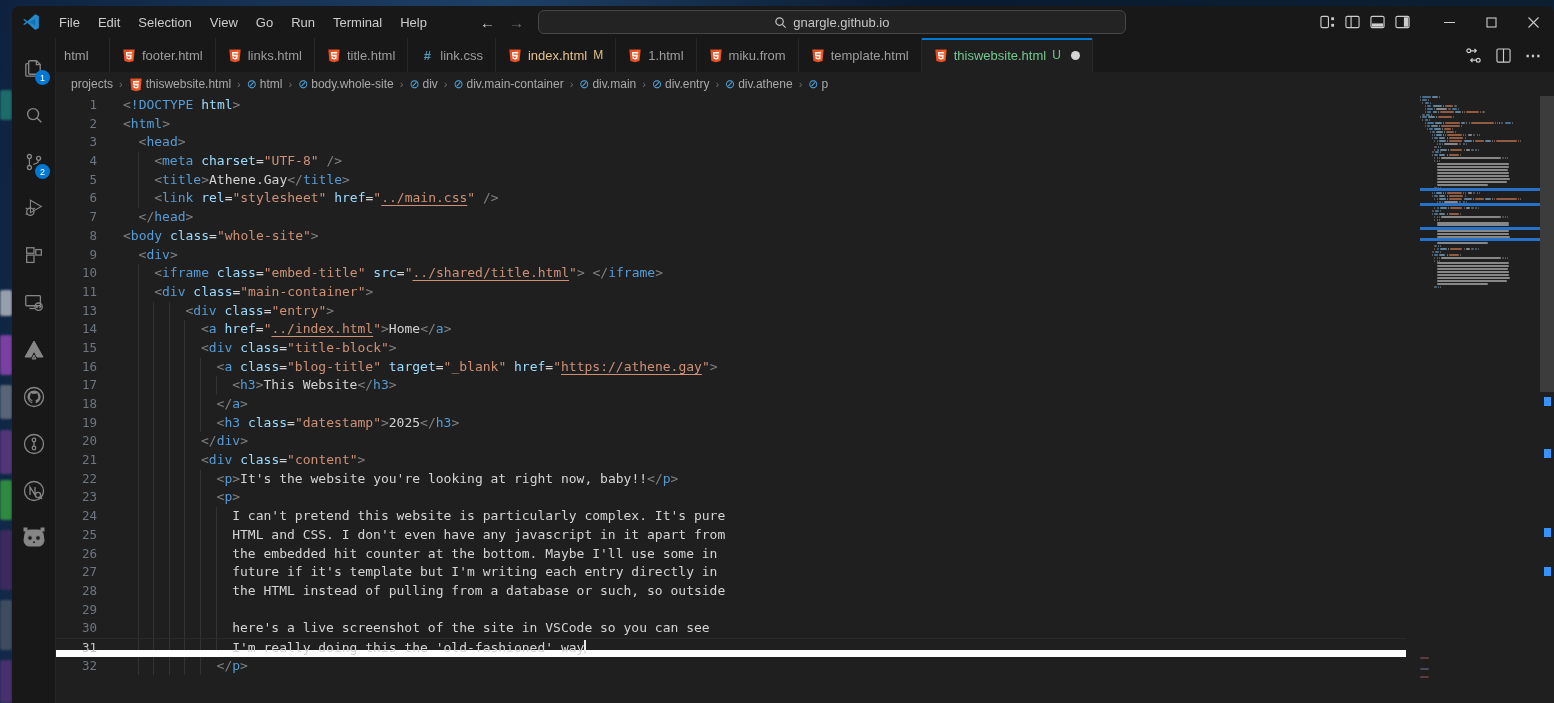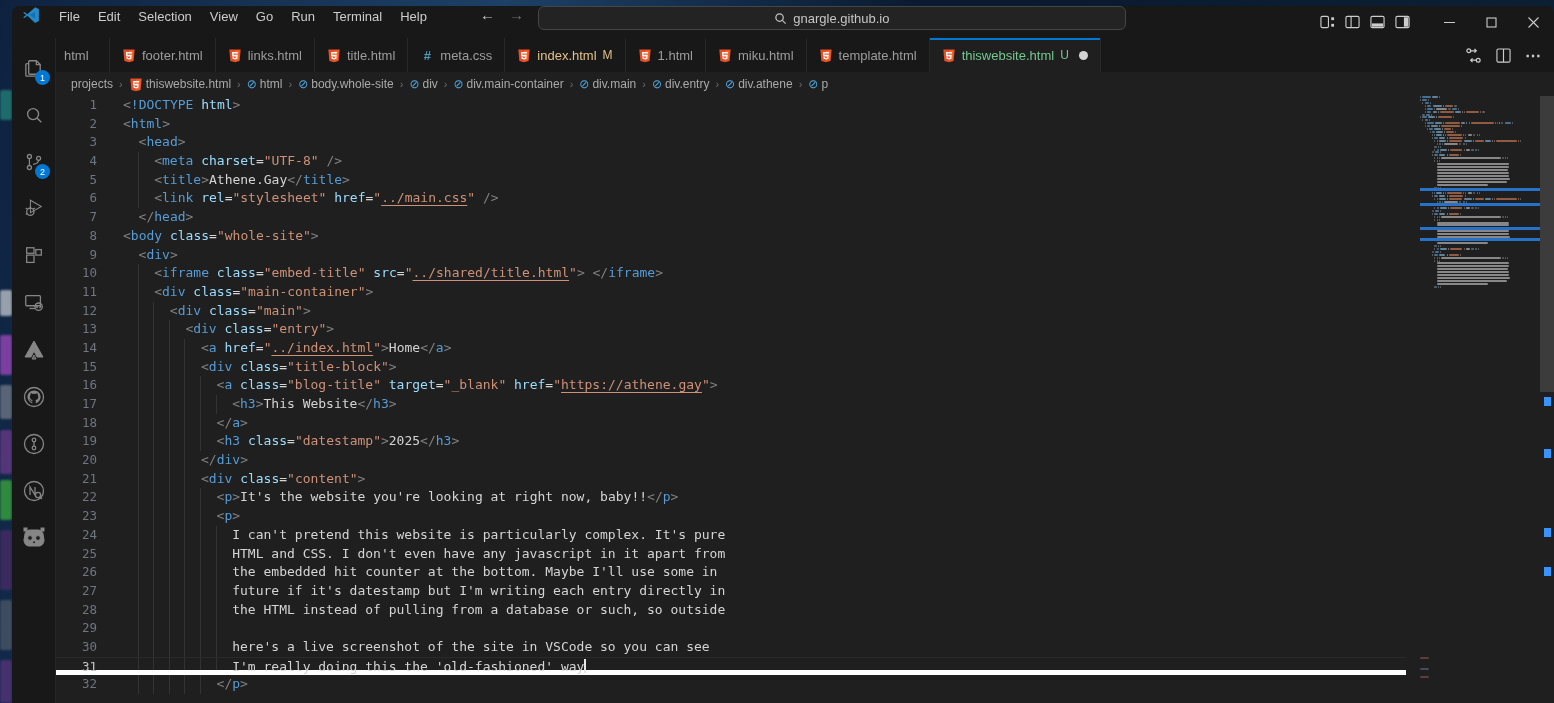--- a/index.html
+++ b/index.html
@@ -5,21 +5,21 @@
   * { margin:0; padding:0; box-sizing:border-box; }
   html,body { width:1554px; height:703px; overflow:hidden; background:#0d1b2e; font-family:"Liberation Sans",sans-serif; }
 
   
   .desktop { position:absolute; inset:0; background:linear-gradient(100deg,#0e2240 0%,#1d4066 30%,#0a1a30 55%,#0c2033 100%); }
   .desktop .blob { position:absolute; filter:blur(1px); border-radius:2px; }
 
   .window { position:absolute; left:12px; top:6px; right:0; bottom:0; background:#1f1f1f; border-radius:8px 8px 0 0; overflow:hidden; }
 
   
-  .titlebar { height:32px; background:#181818; display:flex; align-items:flex-start; color:#cccccc; font-size:13px; }
+  .titlebar { height:32px; background:#181818; display:flex; align-items:center; color:#cccccc; font-size:13px; }
   .vscode-logo { width:18px; height:18px; margin:0 10px 0 10px; flex:none; }
   .menus { display:flex; }
   .menu-item { padding:3px 9px; border-radius:5px; cursor:default; }
   .nav-arrows { display:flex; gap:14px; margin:0 14px 0 44px; font-size:15px; }
   .nav-back { color:#cccccc; } .nav-fwd { color:#6e6e6e; }
   .searchbox { width:588px; height:24px; background:#232323; border:1px solid #454545; border-radius:6px; display:flex; align-items:center; justify-content:center; gap:6px; color:#c5c5c5; font-size:13px; }
   .tb-right { margin-left:auto; display:flex; align-items:center; }
   .layout-icons { display:flex; gap:10px; margin-right:18px; }
   .layout-icons svg { display:block; }
   .win-controls { display:flex; }
@@ -54,21 +54,21 @@
   .crumb { display:flex; align-items:center; gap:3px; padding:0 1px; }
   .crumb-sep { color:#6e6e6e; font-size:11px; margin:0 3px; }
   .sym-icon { color:#4FA6E0; font-size:12px; }
 
   
   .editor-wrap { position:relative; flex:1; background:#1f1f1f; overflow:hidden; font-family:"DejaVu Sans Mono","Liberation Mono",monospace; font-size:13px; }
   .code-lines { position:absolute; left:0; top:0; right:148px; }
   .row { height:18.7px; line-height:18.7px; display:flex; white-space:pre; position:relative; }
   .row .ln { width:41px; text-align:right; color:#6e7681; flex:none; font-size:12.5px; }
   .row .codetext { margin-left:26px; position:relative; }
-  .row.current { border-top:1px solid #2a2a2a; border-bottom:5px solid #ffffff; }
+  .row.current { border-top:1px solid #2a2a2a; border-bottom:7px solid #ffffff; }
   .row.current .ln { color:#c6c6c6; }
   .guides { position:absolute; top:0; bottom:0; left:0; background:repeating-linear-gradient(to right,transparent 0 14.6px,#333333 14.6px 15.6px); }
   .tk-p { color:#808080; } .tk-t { color:#569CD6; } .tk-a { color:#9CDCFE; }
   .tk-o { color:#d4d4d4; } .tk-s { color:#CE9178; } .tk-x { color:#d4d4d4; }
   .tk-k { color:#9CDCFE; }
   .tk-u { color:#CE9178; text-decoration:underline; text-underline-offset:3px; }
   .caret { display:inline-block; width:2px; height:14px; background:#e8e8e8; vertical-align:-2px; }
 
   
   .minimap { position:absolute; top:0; right:14px; width:120px; bottom:0; }
@@ -276,21 +276,21 @@
             <div class="tab">
               <svg class="fileicon" viewBox="0 0 16 16">
                 <path fill="#e44d26" d="M1.5 1h13l-1.2 13.2L8 15.6l-5.3-1.4z"></path>
                 <path fill="#f16529" d="M8 2.2v12.2l4.3-1.2 1-11z"></path>
                 <path fill="#fff" d="M4.5 4h7l-.2 1.6H6.2l.1 1.6h4.8l-.4 4.5L8 12.5l-2.7-.8-.2-2h1.6l.1 1 1.2.3 1.2-.3.2-1.6H4.8z" opacity=".95"></path>
               </svg>
               <span>title.html</span>
             </div>
             <div class="tab">
               <span class="cssicon">#</span>
-              <span>meta.css</span>
+              <span>link.css</span>
             </div>
             <div class="tab mod">
               <svg class="fileicon" viewBox="0 0 16 16">
                 <path fill="#e44d26" d="M1.5 1h13l-1.2 13.2L8 15.6l-5.3-1.4z"></path>
                 <path fill="#f16529" d="M8 2.2v12.2l4.3-1.2 1-11z"></path>
                 <path fill="#fff" d="M4.5 4h7l-.2 1.6H6.2l.1 1.6h4.8l-.4 4.5L8 12.5l-2.7-.8-.2-2h1.6l.1 1 1.2.3 1.2-.3.2-1.6H4.8z" opacity=".95"></path>
               </svg>
               <span>index.html</span>
               <span class="gitbadge">M</span>
             </div>
@@ -301,21 +301,21 @@
                 <path fill="#fff" d="M4.5 4h7l-.2 1.6H6.2l.1 1.6h4.8l-.4 4.5L8 12.5l-2.7-.8-.2-2h1.6l.1 1 1.2.3 1.2-.3.2-1.6H4.8z" opacity=".95"></path>
               </svg>
               <span>1.html</span>
             </div>
             <div class="tab">
               <svg class="fileicon" viewBox="0 0 16 16">
                 <path fill="#e44d26" d="M1.5 1h13l-1.2 13.2L8 15.6l-5.3-1.4z"></path>
                 <path fill="#f16529" d="M8 2.2v12.2l4.3-1.2 1-11z"></path>
                 <path fill="#fff" d="M4.5 4h7l-.2 1.6H6.2l.1 1.6h4.8l-.4 4.5L8 12.5l-2.7-.8-.2-2h1.6l.1 1 1.2.3 1.2-.3.2-1.6H4.8z" opacity=".95"></path>
               </svg>
-              <span>miku.html</span>
+              <span>miku.from</span>
             </div>
             <div class="tab">
               <svg class="fileicon" viewBox="0 0 16 16">
                 <path fill="#e44d26" d="M1.5 1h13l-1.2 13.2L8 15.6l-5.3-1.4z"></path>
                 <path fill="#f16529" d="M8 2.2v12.2l4.3-1.2 1-11z"></path>
                 <path fill="#fff" d="M4.5 4h7l-.2 1.6H6.2l.1 1.6h4.8l-.4 4.5L8 12.5l-2.7-.8-.2-2h1.6l.1 1 1.2.3 1.2-.3.2-1.6H4.8z" opacity=".95"></path>
               </svg>
               <span>template.html</span>
             </div>
             <div class="tab active untracked">
@@ -405,36 +405,35 @@
             <div class="row"><span class="ln">2</span><span class="codetext"><span style="position:relative;padding-left:0px"><span class="tk-p">&lt;</span><span class="tk-t">html</span><span class="tk-p">&gt;</span></span></span></div>
             <div class="row"><span class="ln">3</span><span class="codetext"><span style="position:relative;padding-left:15.6px"><span class="tk-p">&lt;</span><span class="tk-t">head</span><span class="tk-p">&gt;</span></span></span></div>
             <div class="row"><span class="ln">4</span><span class="codetext"><span class="guides" style="width:17.6px"></span><span style="position:relative;padding-left:31.2px"><span class="tk-p">&lt;</span><span class="tk-t">meta</span><span class="tk-a"> charset</span><span class="tk-o">=</span><span class="tk-s">"UTF-8"</span><span class="tk-p"> /&gt;</span></span></span></div>
             <div class="row"><span class="ln">5</span><span class="codetext"><span class="guides" style="width:17.6px"></span><span style="position:relative;padding-left:31.2px"><span class="tk-p">&lt;</span><span class="tk-t">title</span><span class="tk-p">&gt;</span><span class="tk-x">Athene.Gay</span><span class="tk-p">&lt;/</span><span class="tk-t">title</span><span class="tk-p">&gt;</span></span></span></div>
             <div class="row"><span class="ln">6</span><span class="codetext"><span class="guides" style="width:17.6px"></span><span style="position:relative;padding-left:31.2px"><span class="tk-p">&lt;</span><span class="tk-t">link</span><span class="tk-a"> rel</span><span class="tk-o">=</span><span class="tk-s">"stylesheet"</span><span class="tk-a"> href</span><span class="tk-o">=</span><span class="tk-s">"</span><span class="tk-u">../main.css</span><span class="tk-s">"</span><span class="tk-p"> /&gt;</span></span></span></div>
             <div class="row"><span class="ln">7</span><span class="codetext"><span style="position:relative;padding-left:15.6px"><span class="tk-p">&lt;/</span><span class="tk-t">head</span><span class="tk-p">&gt;</span></span></span></div>
             <div class="row"><span class="ln">8</span><span class="codetext"><span style="position:relative;padding-left:0px"><span class="tk-p">&lt;</span><span class="tk-t">body</span><span class="tk-a"> class</span><span class="tk-o">=</span><span class="tk-s">"whole-site"</span><span class="tk-p">&gt;</span></span></span></div>
             <div class="row"><span class="ln">9</span><span class="codetext"><span style="position:relative;padding-left:15.6px"><span class="tk-p">&lt;</span><span class="tk-t">div</span><span class="tk-p">&gt;</span></span></span></div>
             <div class="row"><span class="ln">10</span><span class="codetext"><span class="guides" style="width:17.6px"></span><span style="position:relative;padding-left:31.2px"><span class="tk-p">&lt;</span><span class="tk-t">iframe</span><span class="tk-a"> class</span><span class="tk-o">=</span><span class="tk-s">"embed-title"</span><span class="tk-a"> src</span><span class="tk-o">=</span><span class="tk-s">"</span><span class="tk-u">../shared/title.html</span><span class="tk-s">"</span><span class="tk-p">&gt;</span><span class="tk-x"> </span><span class="tk-p">&lt;/</span><span class="tk-t">iframe</span><span class="tk-p">&gt;</span></span></span></div>
             <div class="row"><span class="ln">11</span><span class="codetext"><span class="guides" style="width:17.6px"></span><span style="position:relative;padding-left:31.2px"><span class="tk-p">&lt;</span><span class="tk-t">div</span><span class="tk-a"> class</span><span class="tk-o">=</span><span class="tk-s">"main-container"</span><span class="tk-p">&gt;</span></span></span></div>
-            <div class="row"><span class="ln">12</span><span class="codetext"><span class="guides" style="width:33.2px"></span><span style="position:relative;padding-left:46.8px"><span class="tk-p">&lt;</span><span class="tk-t">div</span><span class="tk-a"> class</span><span class="tk-o">=</span><span class="tk-s">"main"</span><span class="tk-p">&gt;</span></span></span></div>
             <div class="row"><span class="ln">13</span><span class="codetext"><span class="guides" style="width:48.8px"></span><span style="position:relative;padding-left:62.4px"><span class="tk-p">&lt;</span><span class="tk-t">div</span><span class="tk-a"> class</span><span class="tk-o">=</span><span class="tk-s">"entry"</span><span class="tk-p">&gt;</span></span></span></div>
             <div class="row"><span class="ln">14</span><span class="codetext"><span class="guides" style="width:64.4px"></span><span style="position:relative;padding-left:78px"><span class="tk-p">&lt;</span><span class="tk-t">a</span><span class="tk-a"> href</span><span class="tk-o">=</span><span class="tk-s">"</span><span class="tk-u">../index.html</span><span class="tk-s">"</span><span class="tk-p">&gt;</span><span class="tk-x">Home</span><span class="tk-p">&lt;/</span><span class="tk-t">a</span><span class="tk-p">&gt;</span></span></span></div>
             <div class="row"><span class="ln">15</span><span class="codetext"><span class="guides" style="width:64.4px"></span><span style="position:relative;padding-left:78px"><span class="tk-p">&lt;</span><span class="tk-t">div</span><span class="tk-a"> class</span><span class="tk-o">=</span><span class="tk-s">"title-block"</span><span class="tk-p">&gt;</span></span></span></div>
             <div class="row"><span class="ln">16</span><span class="codetext"><span class="guides" style="width:80px"></span><span style="position:relative;padding-left:93.6px"><span class="tk-p">&lt;</span><span class="tk-t">a</span><span class="tk-a"> class</span><span class="tk-o">=</span><span class="tk-s">"blog-title"</span><span class="tk-a"> target</span><span class="tk-o">=</span><span class="tk-s">"_blank"</span><span class="tk-a"> href</span><span class="tk-o">=</span><span class="tk-s">"</span><span class="tk-u">https://athene.gay</span><span class="tk-s">"</span><span class="tk-p">&gt;</span></span></span></div>
             <div class="row"><span class="ln">17</span><span class="codetext"><span class="guides" style="width:95.6px"></span><span style="position:relative;padding-left:109.2px"><span class="tk-p">&lt;</span><span class="tk-t">h3</span><span class="tk-p">&gt;</span><span class="tk-x">This Website</span><span class="tk-p">&lt;/</span><span class="tk-t">h3</span><span class="tk-p">&gt;</span></span></span></div>
             <div class="row"><span class="ln">18</span><span class="codetext"><span class="guides" style="width:80px"></span><span style="position:relative;padding-left:93.6px"><span class="tk-p">&lt;/</span><span class="tk-t">a</span><span class="tk-p">&gt;</span></span></span></div>
             <div class="row"><span class="ln">19</span><span class="codetext"><span class="guides" style="width:80px"></span><span style="position:relative;padding-left:93.6px"><span class="tk-p">&lt;</span><span class="tk-t">h3</span><span class="tk-a"> class</span><span class="tk-o">=</span><span class="tk-s">"datestamp"</span><span class="tk-p">&gt;</span><span class="tk-x">2025</span><span class="tk-p">&lt;/</span><span class="tk-t">h3</span><span class="tk-p">&gt;</span></span></span></div>
             <div class="row"><span class="ln">20</span><span class="codetext"><span class="guides" style="width:64.4px"></span><span style="position:relative;padding-left:78px"><span class="tk-p">&lt;/</span><span class="tk-t">div</span><span class="tk-p">&gt;</span></span></span></div>
             <div class="row"><span class="ln">21</span><span class="codetext"><span class="guides" style="width:64.4px"></span><span style="position:relative;padding-left:78px"><span class="tk-p">&lt;</span><span class="tk-t">div</span><span class="tk-a"> class</span><span class="tk-o">=</span><span class="tk-s">"content"</span><span class="tk-p">&gt;</span></span></span></div>
             <div class="row"><span class="ln">22</span><span class="codetext"><span class="guides" style="width:80px"></span><span style="position:relative;padding-left:93.6px"><span class="tk-p">&lt;</span><span class="tk-t">p</span><span class="tk-p">&gt;</span><span class="tk-x">It's the website you're looking at right now, baby!!</span><span class="tk-p">&lt;/</span><span class="tk-t">p</span><span class="tk-p">&gt;</span></span></span></div>
             <div class="row"><span class="ln">23</span><span class="codetext"><span class="guides" style="width:80px"></span><span style="position:relative;padding-left:93.6px"><span class="tk-p">&lt;</span><span class="tk-t">p</span><span class="tk-p">&gt;</span></span></span></div>
             <div class="row"><span class="ln">24</span><span class="codetext"><span class="guides" style="width:95.6px"></span><span style="position:relative;padding-left:109.2px"><span class="tk-x">I can't pretend this website is particularly complex. It's pure</span></span></span></div>
             <div class="row"><span class="ln">25</span><span class="codetext"><span class="guides" style="width:95.6px"></span><span style="position:relative;padding-left:109.2px"><span class="tk-x">HTML and CSS. I don't even have any javascript in it apart from</span></span></span></div>
             <div class="row"><span class="ln">26</span><span class="codetext"><span class="guides" style="width:95.6px"></span><span style="position:relative;padding-left:109.2px"><span class="tk-x">the embedded hit counter at the bottom. Maybe I'll use some in</span></span></span></div>
-            <div class="row"><span class="ln">27</span><span class="codetext"><span class="guides" style="width:95.6px"></span><span style="position:relative;padding-left:109.2px"><span class="tk-x">future if it's datestamp but I'm writing each entry directly in</span></span></span></div>
+            <div class="row"><span class="ln">27</span><span class="codetext"><span class="guides" style="width:95.6px"></span><span style="position:relative;padding-left:109.2px"><span class="tk-x">future if it's template but I'm writing each entry directly in</span></span></span></div>
             <div class="row"><span class="ln">28</span><span class="codetext"><span class="guides" style="width:95.6px"></span><span style="position:relative;padding-left:109.2px"><span class="tk-x">the HTML instead of pulling from a database or such, so outside</span></span></span></div>
             <div class="row"><span class="ln">29</span><span class="codetext"><span class="guides" style="width:95.6px"></span></span></div>
             <div class="row"><span class="ln">30</span><span class="codetext"><span class="guides" style="width:95.6px"></span><span style="position:relative;padding-left:109.2px"><span class="tk-x">here's a live screenshot of the site in VSCode so you can see</span></span></span></div>
             <div class="row current"><span class="ln">31</span><span class="codetext"><span class="guides" style="width:95.6px"></span><span style="position:relative;padding-left:109.2px"><span class="tk-x">I'm really doing this the 'old-fashioned' way</span><span class="caret"></span></span></span></div>
             <div class="row"><span class="ln">32</span><span class="codetext"><span class="guides" style="width:80px"></span><span style="position:relative;padding-left:93.6px"><span class="tk-p">&lt;/</span><span class="tk-t">p</span><span class="tk-p">&gt;</span></span></span></div>
           </div>
         <div class="minimap" id="minimap-host">
             <div class="mm-line" style="top: 0px; left: 0px; width: 1.1px; background: rgb(106, 106, 106); opacity: 0.85;"></div>
             <div class="mm-line" style="top: 0px; left: 2.1px; width: 9.2px; background: rgb(77, 127, 168); opacity: 0.85;"></div>
             <div class="mm-line" style="top: 0px; left: 12.3px; width: 5.8px; background: rgb(110, 147, 173); opacity: 0.85;"></div>

